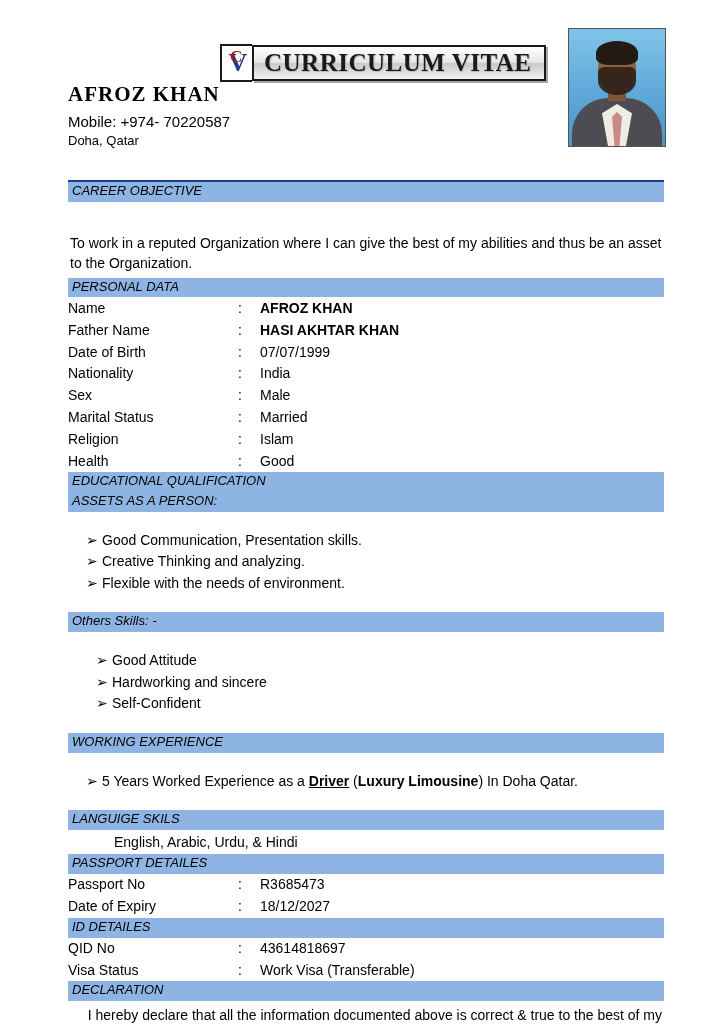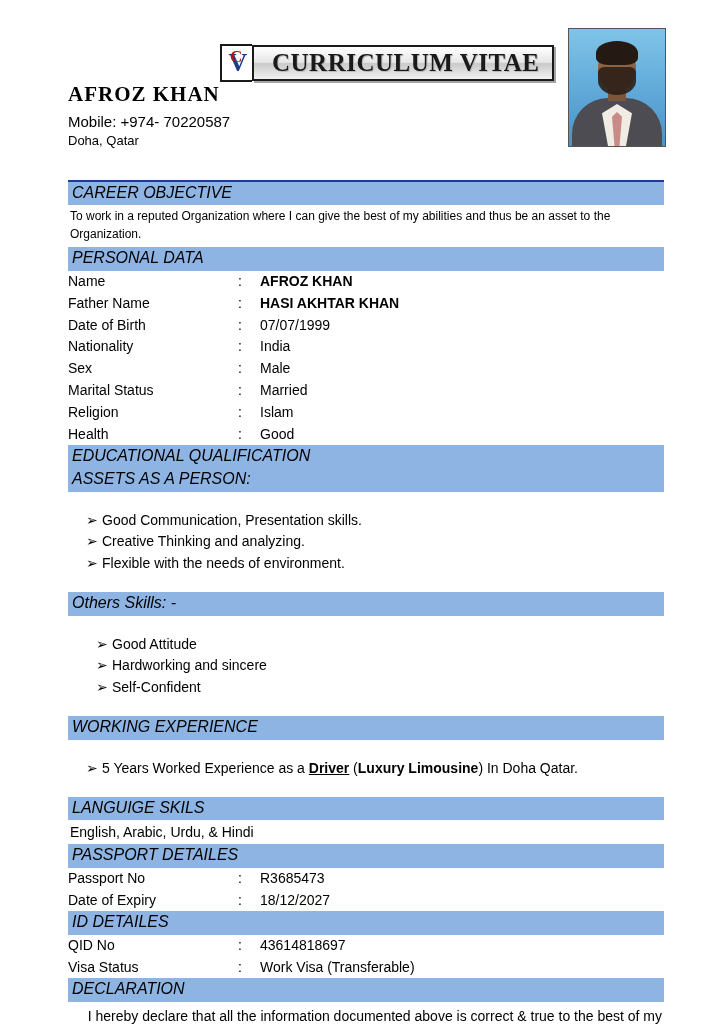--- a/index.html
+++ b/index.html
@@ -72,21 +72,20 @@
   }
   .cv-banner-text {
     font-family: "Liberation Serif", serif;
     font-weight: bold;
     font-size: 25px;
     letter-spacing: 0.5px;
     color: #1a1a1a;
     line-height: 1;
     white-space: nowrap;
     text-shadow: 1px 1px 0 #bbbbbb;
-    margin-left: 8px;
   }
 
   .photo {
     position: absolute;
     right: -2px;
     top: 0px;
     width: 96px;
     height: 117px;
     border: 1px solid #555;
     background: linear-gradient(to bottom, #7fc4e8 0%, #5fa8d8 55%, #4a93c6 100%);
@@ -183,30 +182,31 @@
     border: none;
     border-top: 2px solid #1b3d8f;
     margin: 10px 0 0 0;
     height: 0;
   }
 
   
   .bar {
     background: #8eb4e3;
     padding: 2px 4px 3px 4px;
-    font-size: 16px;
+    font-size: 13px;
     font-style: italic;
     line-height: 1.15;
     margin-top: 0;
   }
 
   .body-text {
-    font-size: 12px;
+    font-size: 14px;
     line-height: 1.45;
     padding: 3px 2px 4px 2px;
+    margin-top: 28px;
   }
 
   
   table.data {
     border-collapse: collapse;
     width: 100%;
     font-size: 14px;
   }
   table.data td {
     padding: 2.5px 0;
@@ -244,20 +244,21 @@
     width: 26px;
     padding-left: 10px;
     box-sizing: border-box;
   }
   .link-bold { font-weight: bold; text-decoration: underline; }
   .just-bold { font-weight: bold; }
 
   .lang-line {
     font-size: 14px;
     padding: 4px 2px;
+    margin-left: 44px;
   }
 
   .decl {
     font-size: 14px;
     line-height: 1.45;
     padding: 4px 2px;
     text-align: right;
   }
   .sign {
     font-family: "Liberation Serif", serif;

